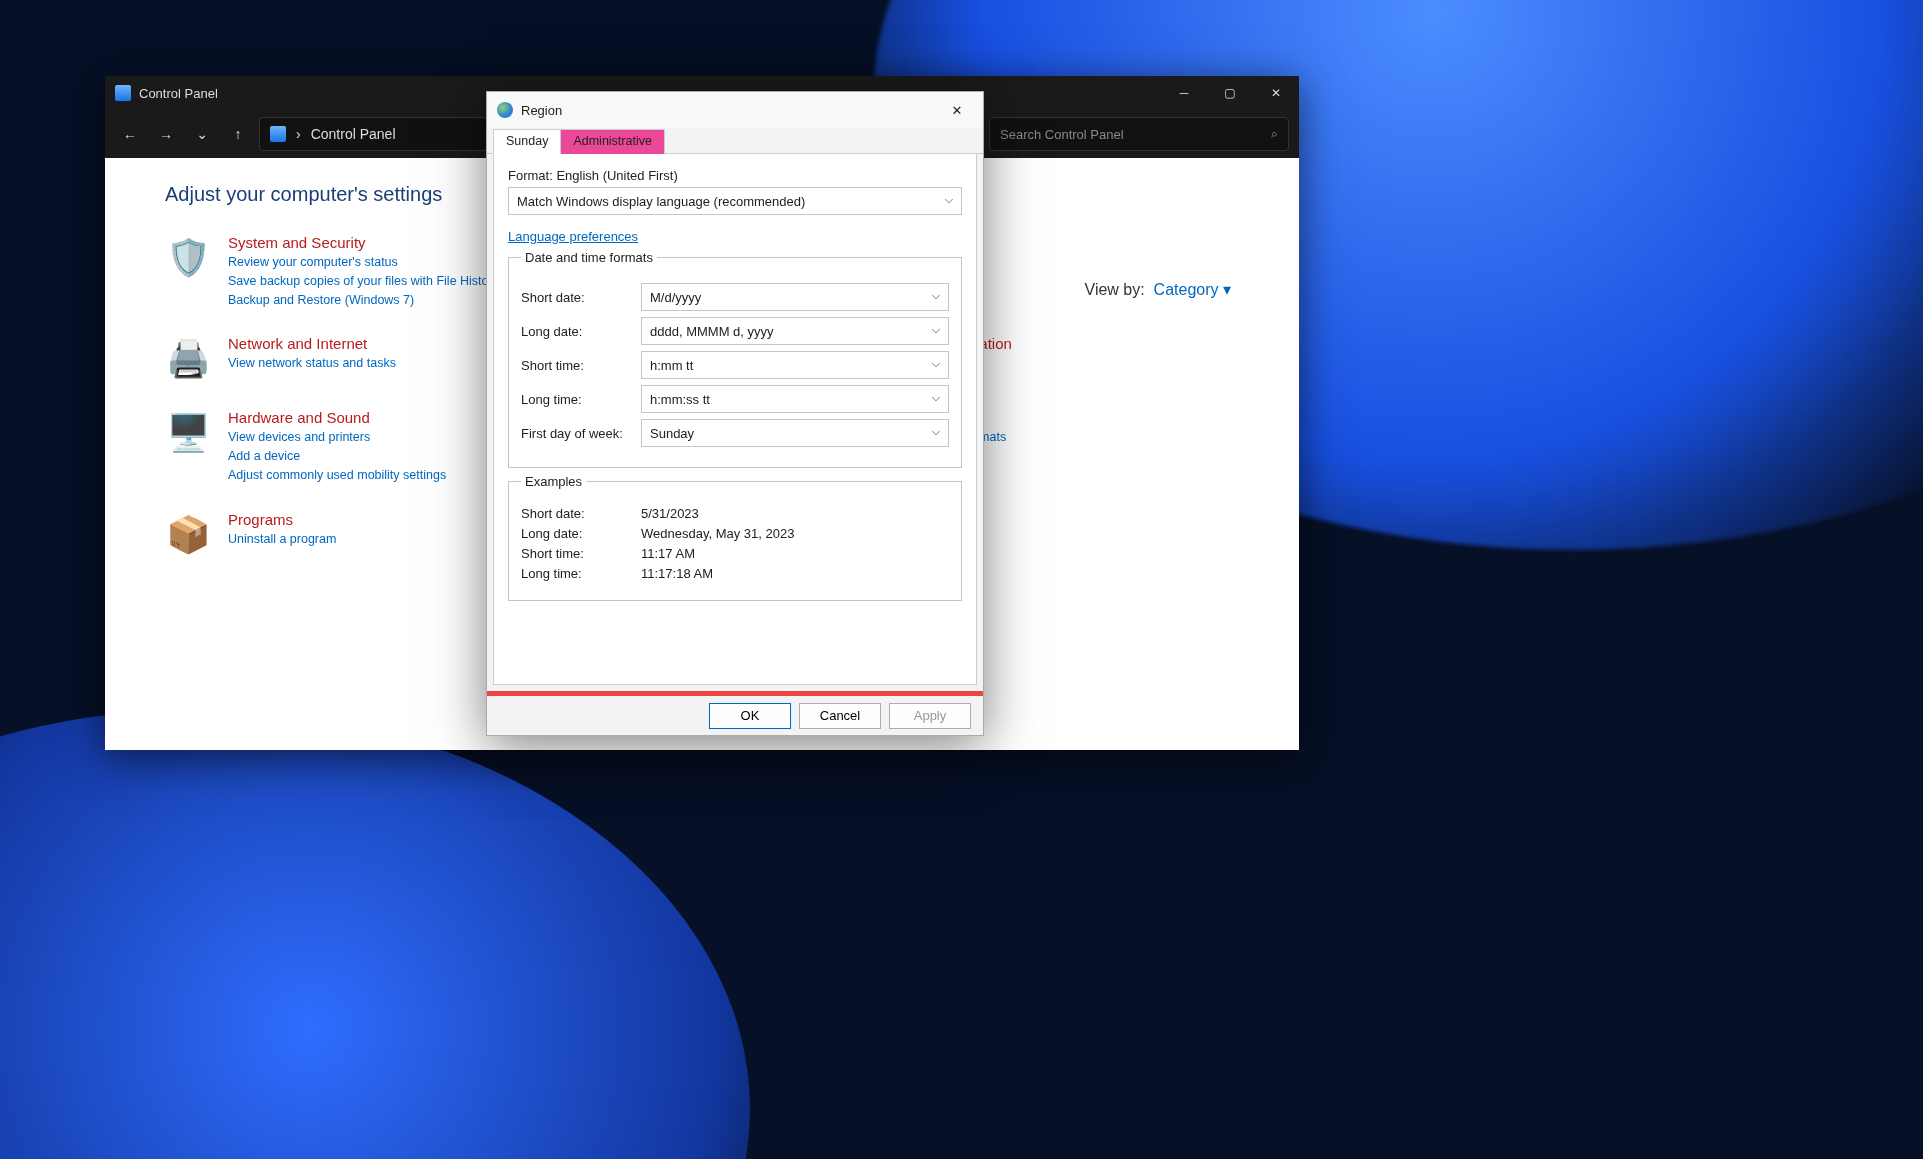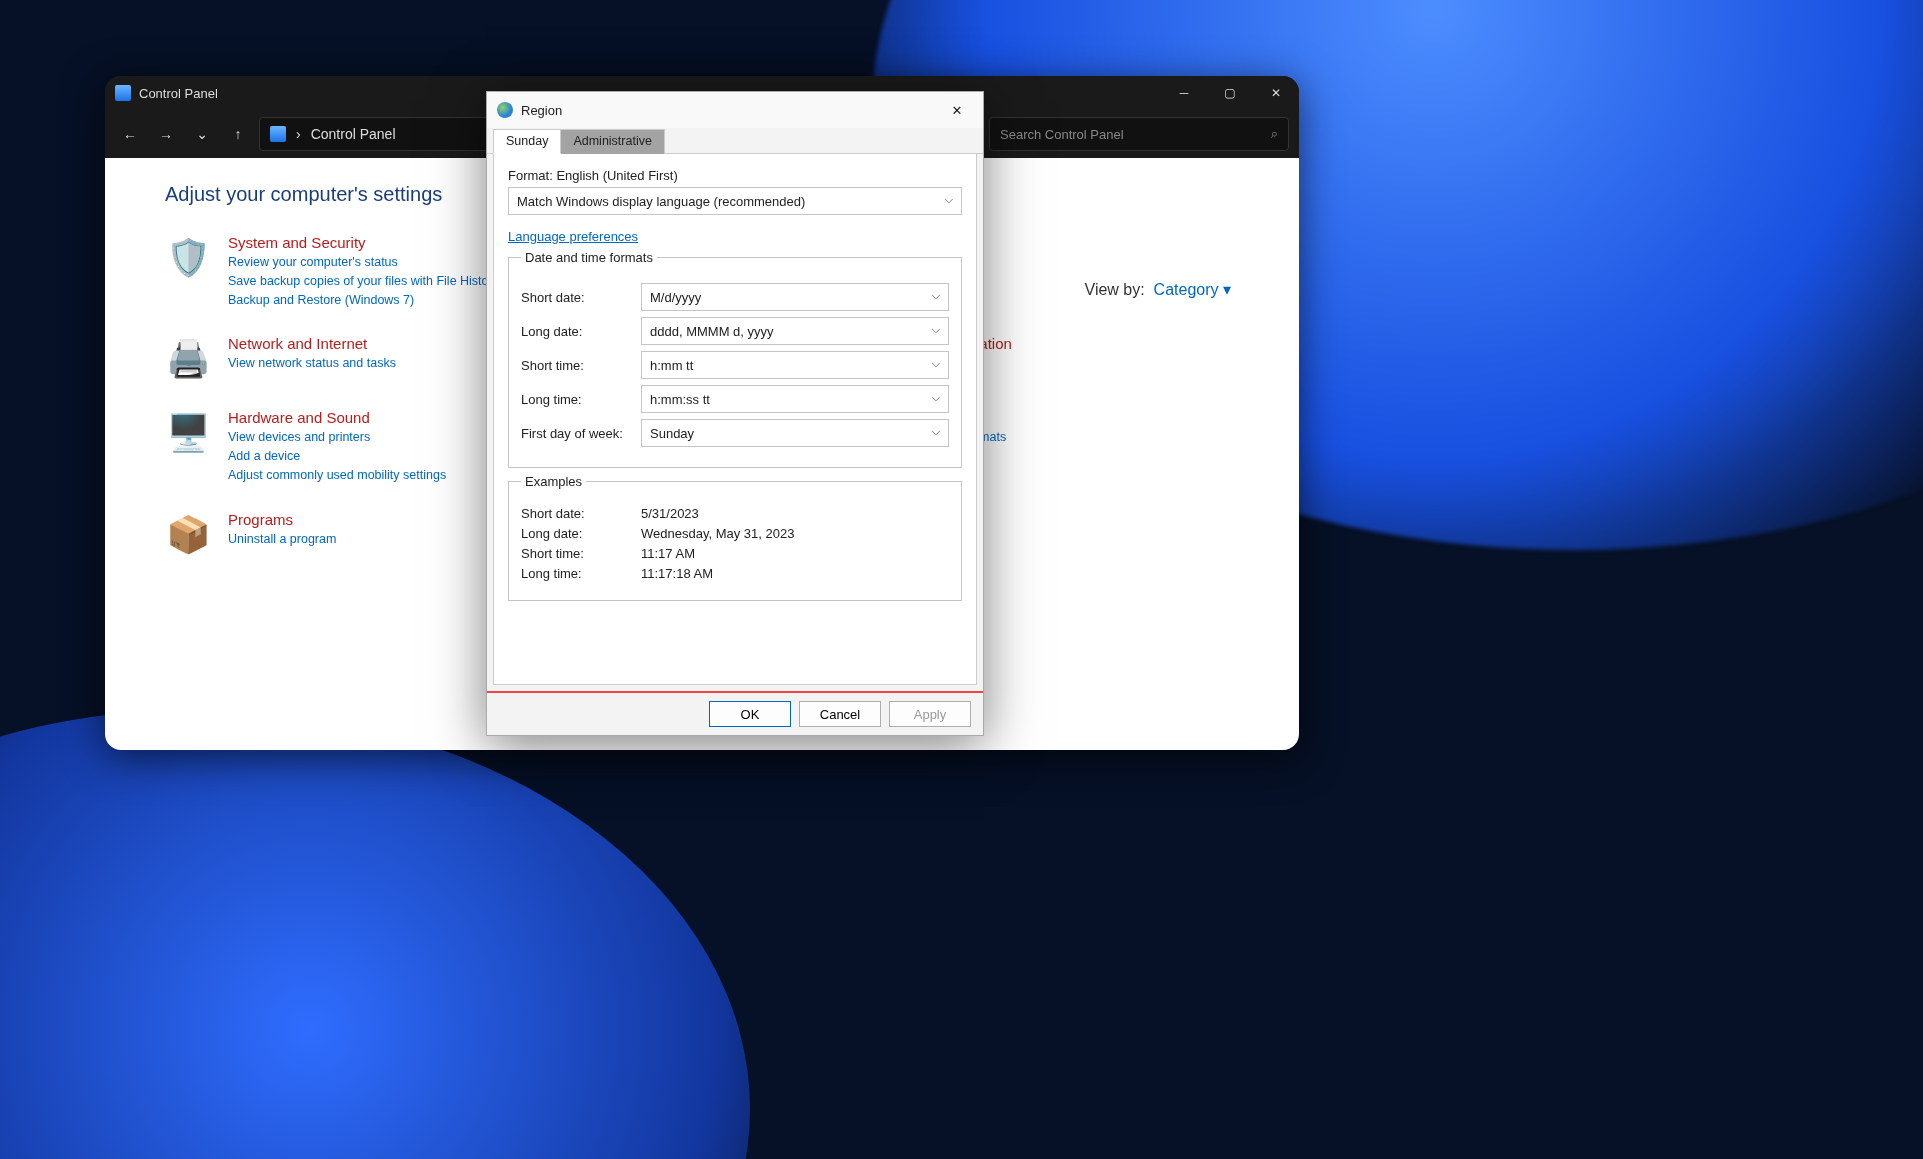--- a/index.html
+++ b/index.html
@@ -31,21 +31,21 @@
     width:1100px;height:800px;left:-350px;bottom:-350px;
     background: radial-gradient(circle at 60% 40%, #2f6dff 0%, #12369e 50%, transparent 70%);
   }
 
   
   .cp-window {
     position:absolute;
     left:105px; top:76px;
     width:1194px; height:674px;
     background:#1a1a1a;
-    border-radius:16px;
+    border-radius:0;
     box-shadow:0 8px 40px rgba(0,0,0,.6);
     display:flex; flex-direction:column;
     overflow:hidden;
   }
   .titlebar {
     height:34px; background:#1a1a1a; color:#ddd;
     display:flex; align-items:center; padding:0 0 0 10px;
     font-size:13px;
   }
   .titlebar .cp-ico{
@@ -99,21 +99,21 @@
     font-size:13px;color:#222;
   }
   .dlg-title{
     height:36px;display:flex;align-items:center;padding:0 6px 0 10px;background:#f9f9f9;
   }
   .dlg-title .globe{width:16px;height:16px;margin-right:8px;border-radius:50%;
     background:radial-gradient(circle at 35% 35%,#8fd16b,#2a82d8 60%)}
   .dlg-title .spacer{flex:1}
   .dlg-close{width:40px;height:28px;display:flex;align-items:center;justify-content:center;border-radius:4px}
   .tabstrip{height:26px;background:#f3f3f3;display:flex;padding:0 6px;border-bottom:1px solid #ccc}
-  .tab{padding:4px 12px;font-size:12.5px;border:1px solid #ccc;border-bottom:none;background:#a3a3a3;margin-right:-1px;position:relative;top:1px}
+  .tab{padding:4px 12px;font-size:12.5px;border:1px solid #ccc;border-bottom:none;background:#ec4899;margin-right:-1px;position:relative;top:1px}
   .tab.active{background:#fff;border-bottom:1px solid #fff;z-index:2}
   .dlg-body{flex:1;background:#fff;margin:0 6px 6px 6px;border:1px solid #ccc;border-top:none;padding:14px 14px}
   .fmt-label{font-size:13px;margin-bottom:4px}
   .combo{
     width:100%;height:28px;border:1px solid #c5c5c5;background:#fff;padding:0 24px 0 8px;
     font-size:13px;color:#222;position:relative;display:flex;align-items:center;
   }
   .combo::after{content:"⌵";position:absolute;right:8px;top:5px;color:#666;font-size:11px}
   .link{color:#0067c0;text-decoration:underline;font-size:13px;display:inline-block;margin:14px 0 0}
   fieldset{border:1px solid #c5c5c5;padding:12px 12px 14px;margin-top:6px}
@@ -122,21 +122,21 @@
   .row label{width:120px;font-size:13px}
   .row .combo{flex:1}
   .ex-row{display:flex;margin:5px 0}
   .ex-row label{width:120px}
   .btn-add{
     width:200px;height:28px;margin:14px 0 0 auto;display:flex;align-items:center;justify-content:center;
     border:1px solid #adadad;background:#fdfdfd;font-size:13px;
     outline:3px solid #e2231a;outline-offset:1px;
   }
   .dlg-footer{
-    height:44px;border-top:2px solid #ef4444;background:#f3f3f3;
+    height:44px;border-top:5px solid #ef4444;background:#f3f3f3;
     display:flex;align-items:center;justify-content:flex-end;gap:8px;padding:0 12px;
   }
   .dlg-footer button{
     width:82px;height:26px;border:1px solid #adadad;background:#fdfdfd;font-size:13px;
   }
   .dlg-footer button.ok{border-color:#0067c0}
   .dlg-footer button:disabled{color:#999}
 </style>
 </head>
 <body>

